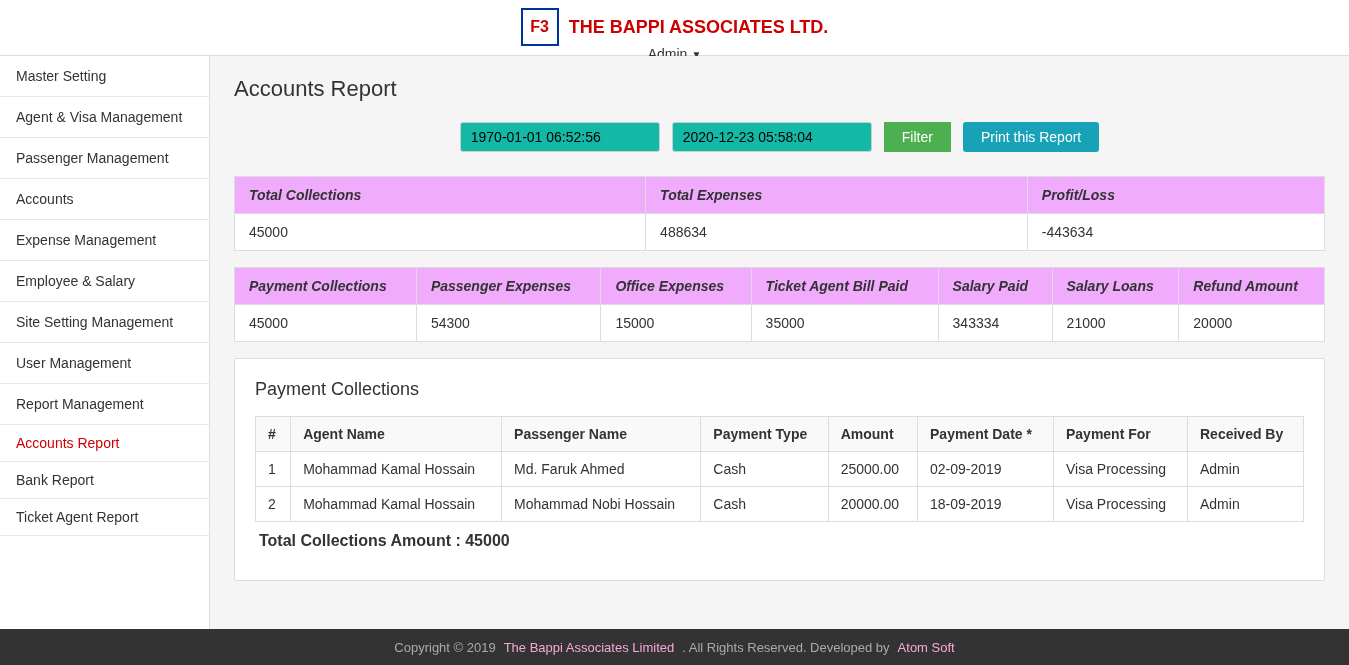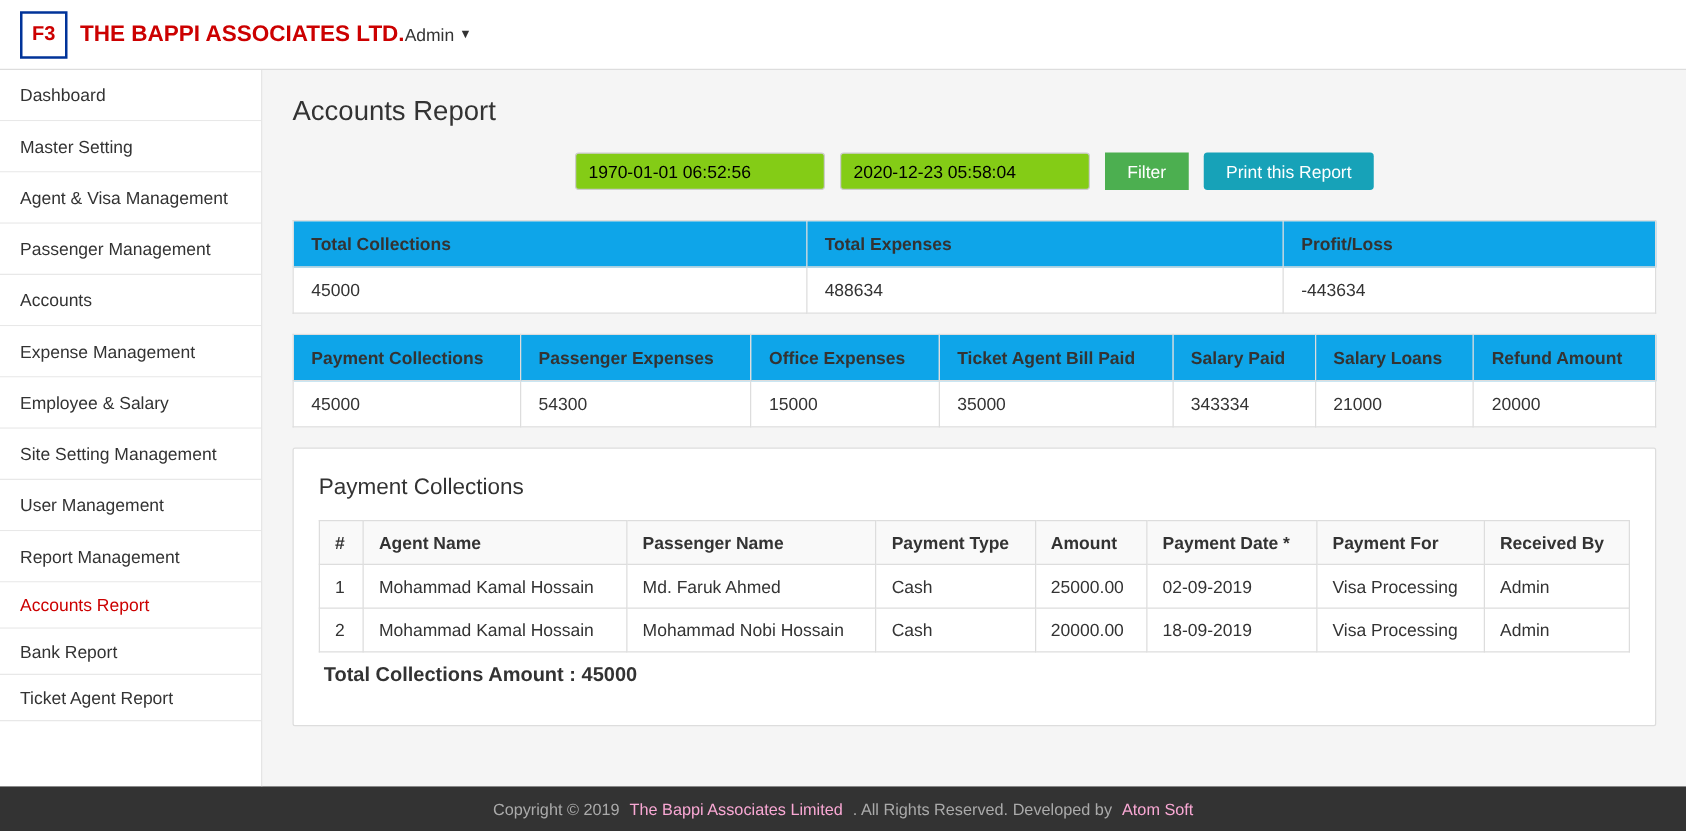--- a/index.html
+++ b/index.html
@@ -7,20 +7,21 @@
 
     
     .header {
       background: #fff;
       border-bottom: 1px solid #ddd;
       padding: 8px 16px;
       display: flex;
       align-items: center;
       justify-content: flex-start;
       height: 56px;
+      flex-direction: column;
     }
     .header-logo {
       display: flex;
       align-items: center;
       gap: 10px;
     }
     .logo-box {
       width: 38px;
       height: 38px;
       border: 2px solid #003399;
@@ -101,21 +102,21 @@
       gap: 12px;
       margin-bottom: 24px;
       justify-content: center;
     }
     .filter-input {
       border: 1px solid #ccc;
       padding: 6px 10px;
       font-size: 14px;
       width: 200px;
       border-radius: 3px;
-      background: #84cc16;
+      background: #14b8a6;
     }
     .btn-filter {
       background: #4caf50;
       color: #fff;
       border: none;
       padding: 7px 18px;
       font-size: 14px;
       border-radius: 0;
       cursor: pointer;
     }
@@ -135,21 +136,21 @@
       border-collapse: collapse;
       background: #fff;
       margin-bottom: 16px;
     }
     .summary-table th, .summary-table td {
       border: 1px solid #ddd;
       padding: 10px 14px;
       text-align: left;
       font-size: 14px;
     }
-    .summary-table th { background: #0ea5e9; font-weight: bold; }
+    .summary-table th { background: #f0abfc; font-weight: bold; font-style: italic; }
 
     
     .card {
       background: #fff;
       border: 1px solid #ddd;
       border-radius: 2px;
       padding: 20px;
       margin-bottom: 16px;
     }
 
@@ -214,23 +215,20 @@
   </div>
   <div class="admin-dropdown">
     <span>Admin</span>
     <span class="caret">▼</span>
   </div>
 </div>
 
 <div class="layout">
 
   <div class="sidebar">
-    <div class="sidebar-item">
-      <span>Dashboard</span>
-    </div>
     <div class="sidebar-item">
       <span>Master Setting</span>
     </div>
     <div class="sidebar-item">
       <span>Agent &amp; Visa Management</span>
     </div>
     <div class="sidebar-item">
       <span>Passenger Management</span>
     </div>
     <div class="sidebar-item">

